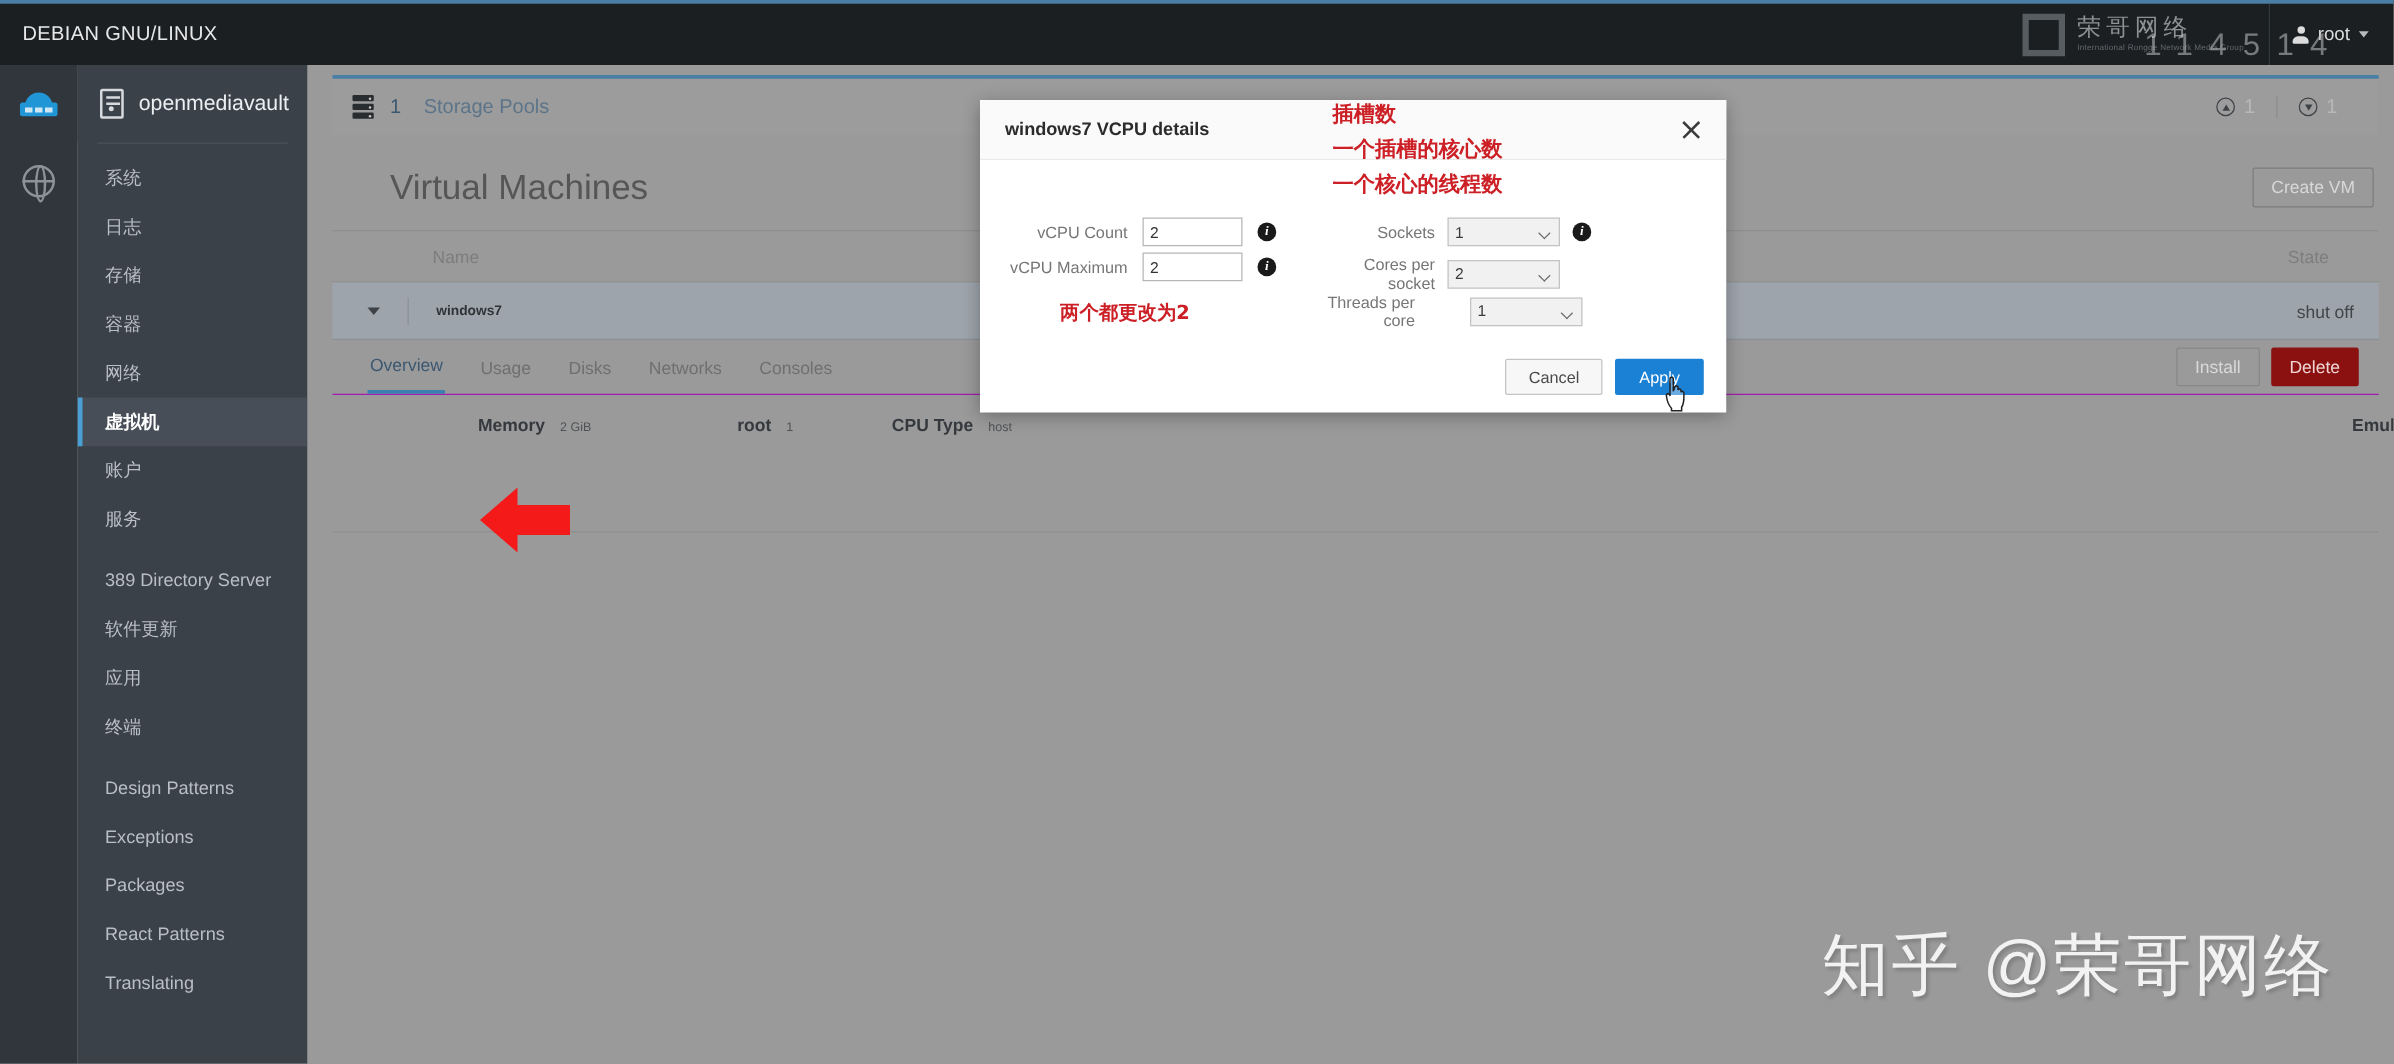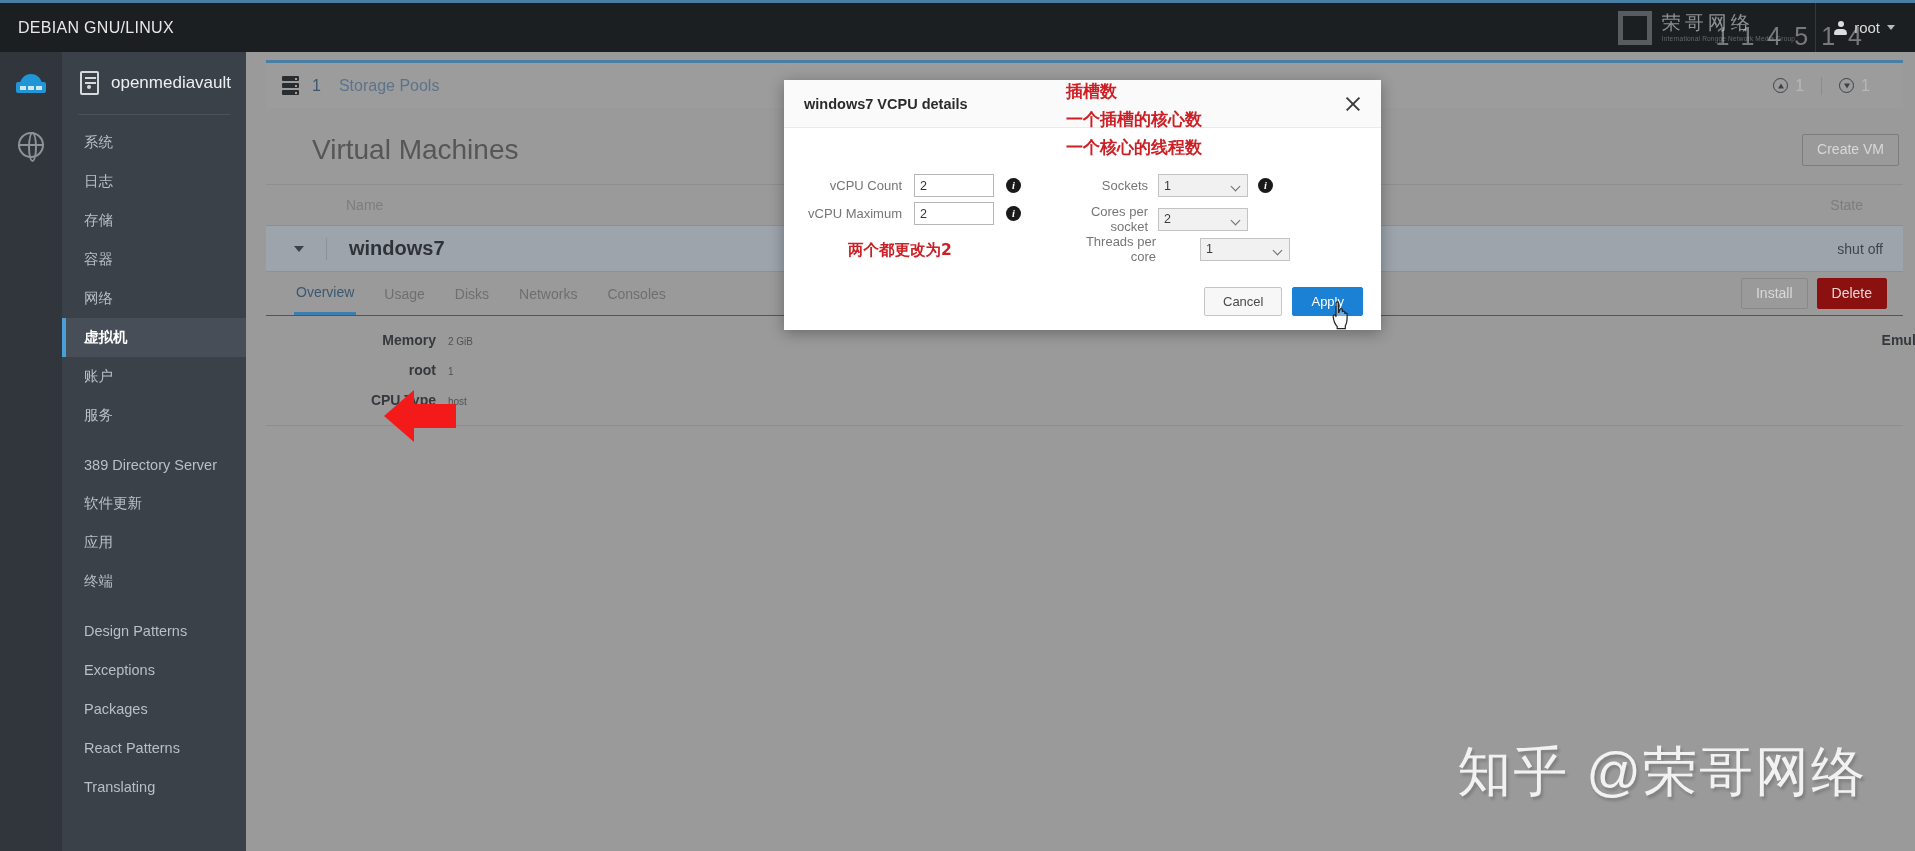--- a/index.html
+++ b/index.html
@@ -209,41 +209,41 @@
     margin: 0 12px 0 20px; height: 46px; background: #9ea4ac;
     display: flex; align-items: center; padding-left: 28px;
     border-bottom: 1px solid #8b9099;
   }
   .chev {
     width: 0; height: 0; border-left: 5px solid transparent;
     border-right: 5px solid transparent; border-top: 6px solid #3e4246;
     margin-right: 22px;
   }
   .vm-divider { width: 1px; height: 22px; background: #8b9099; margin-right: 22px; }
-  .vm-name { color: #2f3337; font-size: 20px; font-weight: bold; }
+  .vm-name { color: #2f3337; font-size: 11px; font-weight: bold; }
   .vm-state { margin-left: auto; padding-right: 20px; color: #414548; font-size: 14px; }
 
   .tabs-row {
     margin: 0 12px 0 20px; height: 44px; display: flex; align-items: center;
     border-bottom: 1px solid #a21caf; padding-left: 28px;
   }
   .tab {
     color: #6f6f6f; font-size: 14px; padding: 0 2px; margin-right: 26px;
     height: 100%; display: flex; align-items: center; cursor: pointer;
   }
   .tab.active { color: #3c5871; border-bottom: 3px solid #3d7eb0; }
   .tab-actions { margin-left: auto; display: flex; gap: 9px; padding-right: 16px; }
   .btn-install { border: 1px solid #888; color: #d9d9d9; background: transparent; }
   .btn-delete { background: #8b1111; border: 1px solid #8b1111; color: #f0d5d5; }
 
   .details {
     margin: 0 12px 0 20px; background: #9a9a9a; height: 110px;
     display: flex; padding-top: 16px; border-bottom: 1px solid #8e8e8e;
   }
-  .detail-col { display: flex; flex-direction: column; gap: 14px; }
+  .detail-col { display: flex; flex-direction: row; gap: 14px; }
   .detail-col.left { width: 50%; padding-left: 40px; }
   .detail-col.right { width: 50%; padding-left: 790px; }
   .drow { display: flex; align-items: baseline; gap: 12px; }
   .dlabel {
     color: #35393d; font-size: 14px; font-weight: bold;
     width: 130px; text-align: right; flex: none;
   }
   .dval { color: #4f5356; font-size: 10px; }
 
   
@@ -532,21 +532,21 @@
       </div>
 
       <div class="field-right" style="left:268px; top:76px;">
         <span class="fr-label">Cores per socket</span>
         <div class="fr-select">
           <span>2</span>
           <span class="sel-caret"></span>
         </div>
       </div>
 
-      <div class="field-right" style="left:276px; top:106px;gap:44px;">
+      <div class="field-right" style="left:252px; top:106px;gap:44px;">
         <span class="fr-label">Threads per core</span>
         <div class="fr-select">
           <span>1</span>
           <span class="sel-caret"></span>
         </div>
       </div>
 
       <div class="modal-foot">
         <button class="mbtn">Cancel</button>
         <button class="mbtn primary">Apply</button>

